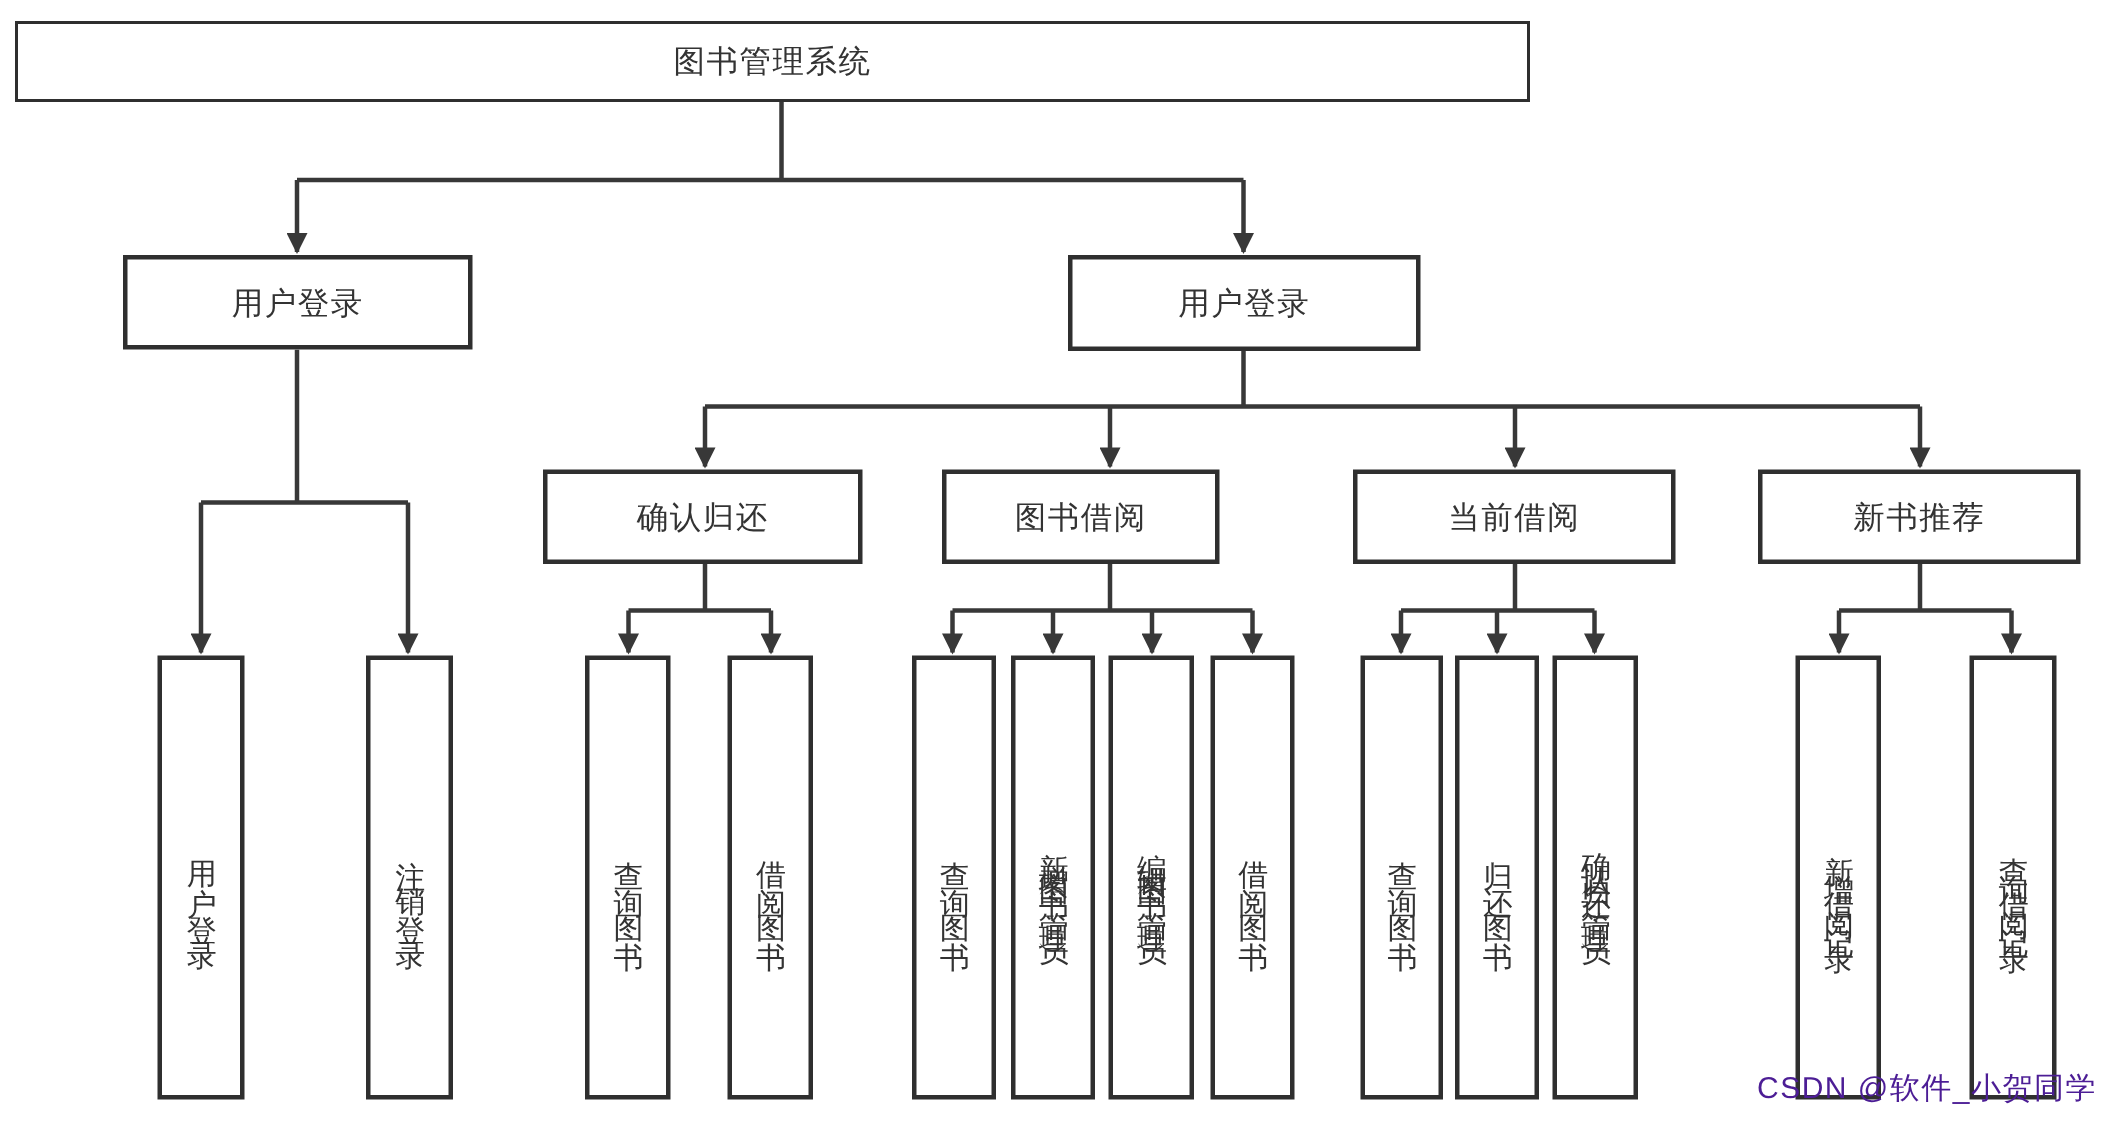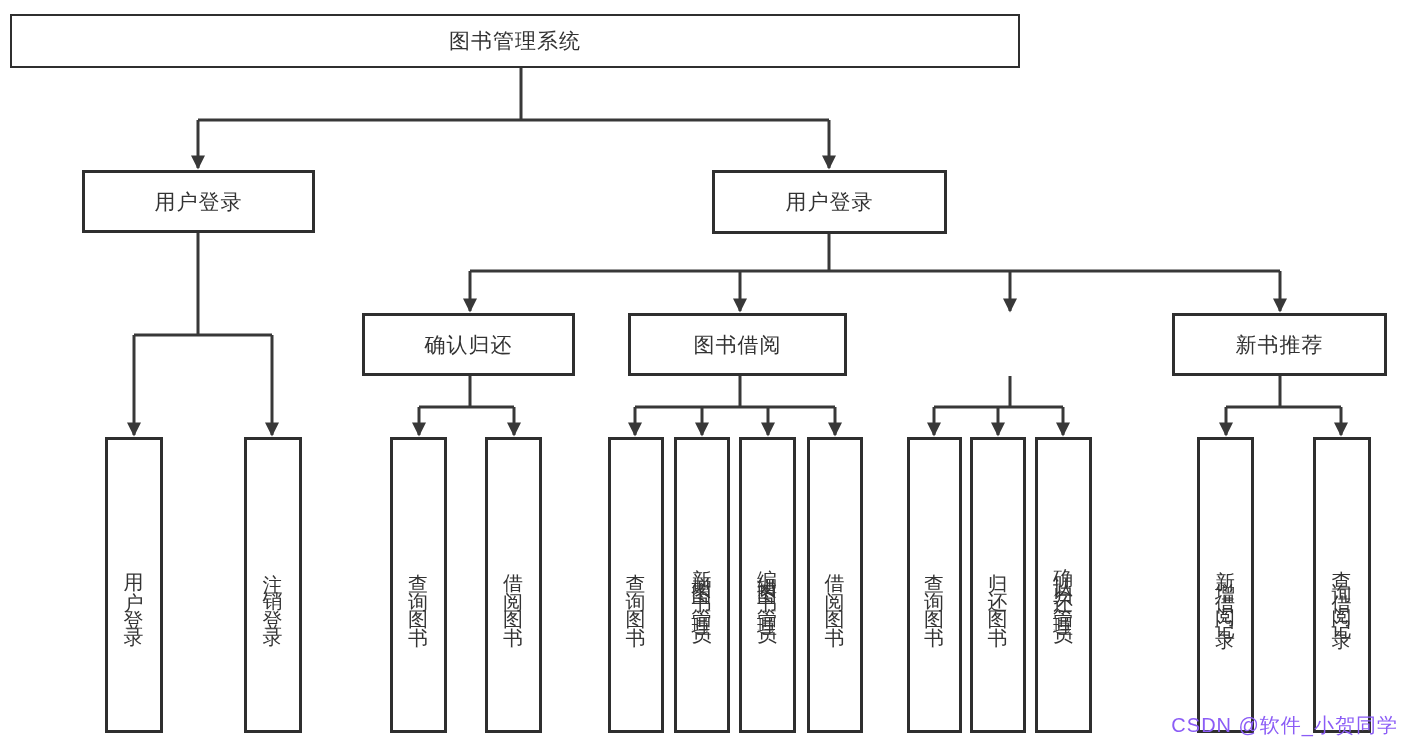--- a/index.html
+++ b/index.html
@@ -28,21 +28,21 @@
     white-space:nowrap;
     line-height:1;
   }
   .sp-lg span{letter-spacing:18px;margin-bottom:-18px;}
   .sp-md span{letter-spacing:12px;margin-bottom:-12px;}
   .sp-sm span{letter-spacing:8px;margin-bottom:-8px;}
   .watermark{
     position:absolute;
     right:7px;bottom:8px;
     font-size:20px;
-    color:#8b5cf6;
+    color:#4c1d95;
     letter-spacing:1px;
     white-space:nowrap;
   }
 </style>
 </head>
 <body>
 
 <div class="stage">
 
   <svg class="lines" width="1405" height="747" viewBox="0 0 1405 747" xmlns="http://www.w3.org/2000/svg">
@@ -84,22 +84,25 @@
   <div class="box hbox" style="left:82px;top:170px;width:233px;height:63px">
     <span>用户登录</span>
   </div>
   <div class="box hbox" style="left:712px;top:170px;width:235px;height:64px">
     <span>用户登录</span>
   </div>
 
   <div class="box hbox" style="left:362px;top:313px;width:213px;height:63px">
     <span>确认归还</span>
   </div>
-  <div class="box hbox" style="left:628px;top:313px;width:219px;height:63px">
+  <div class="box hbox" style="left:628px;top:313px;width:185px;height:63px">
     <span>图书借阅</span>
+  </div>
+  <div class="box hbox" style="left:902px;top:313px;width:215px;height:63px">
+    <span>当前借阅</span>
   </div>
   <div class="box hbox" style="left:1172px;top:313px;width:215px;height:63px">
     <span>新书推荐</span>
   </div>
 
   <div class="box vbox sp-lg" style="left:105px;width:58px">
     <span>用户登录</span>
   </div>
   <div class="box vbox sp-lg" style="left:244px;width:58px">
     <span>注销登录</span>

